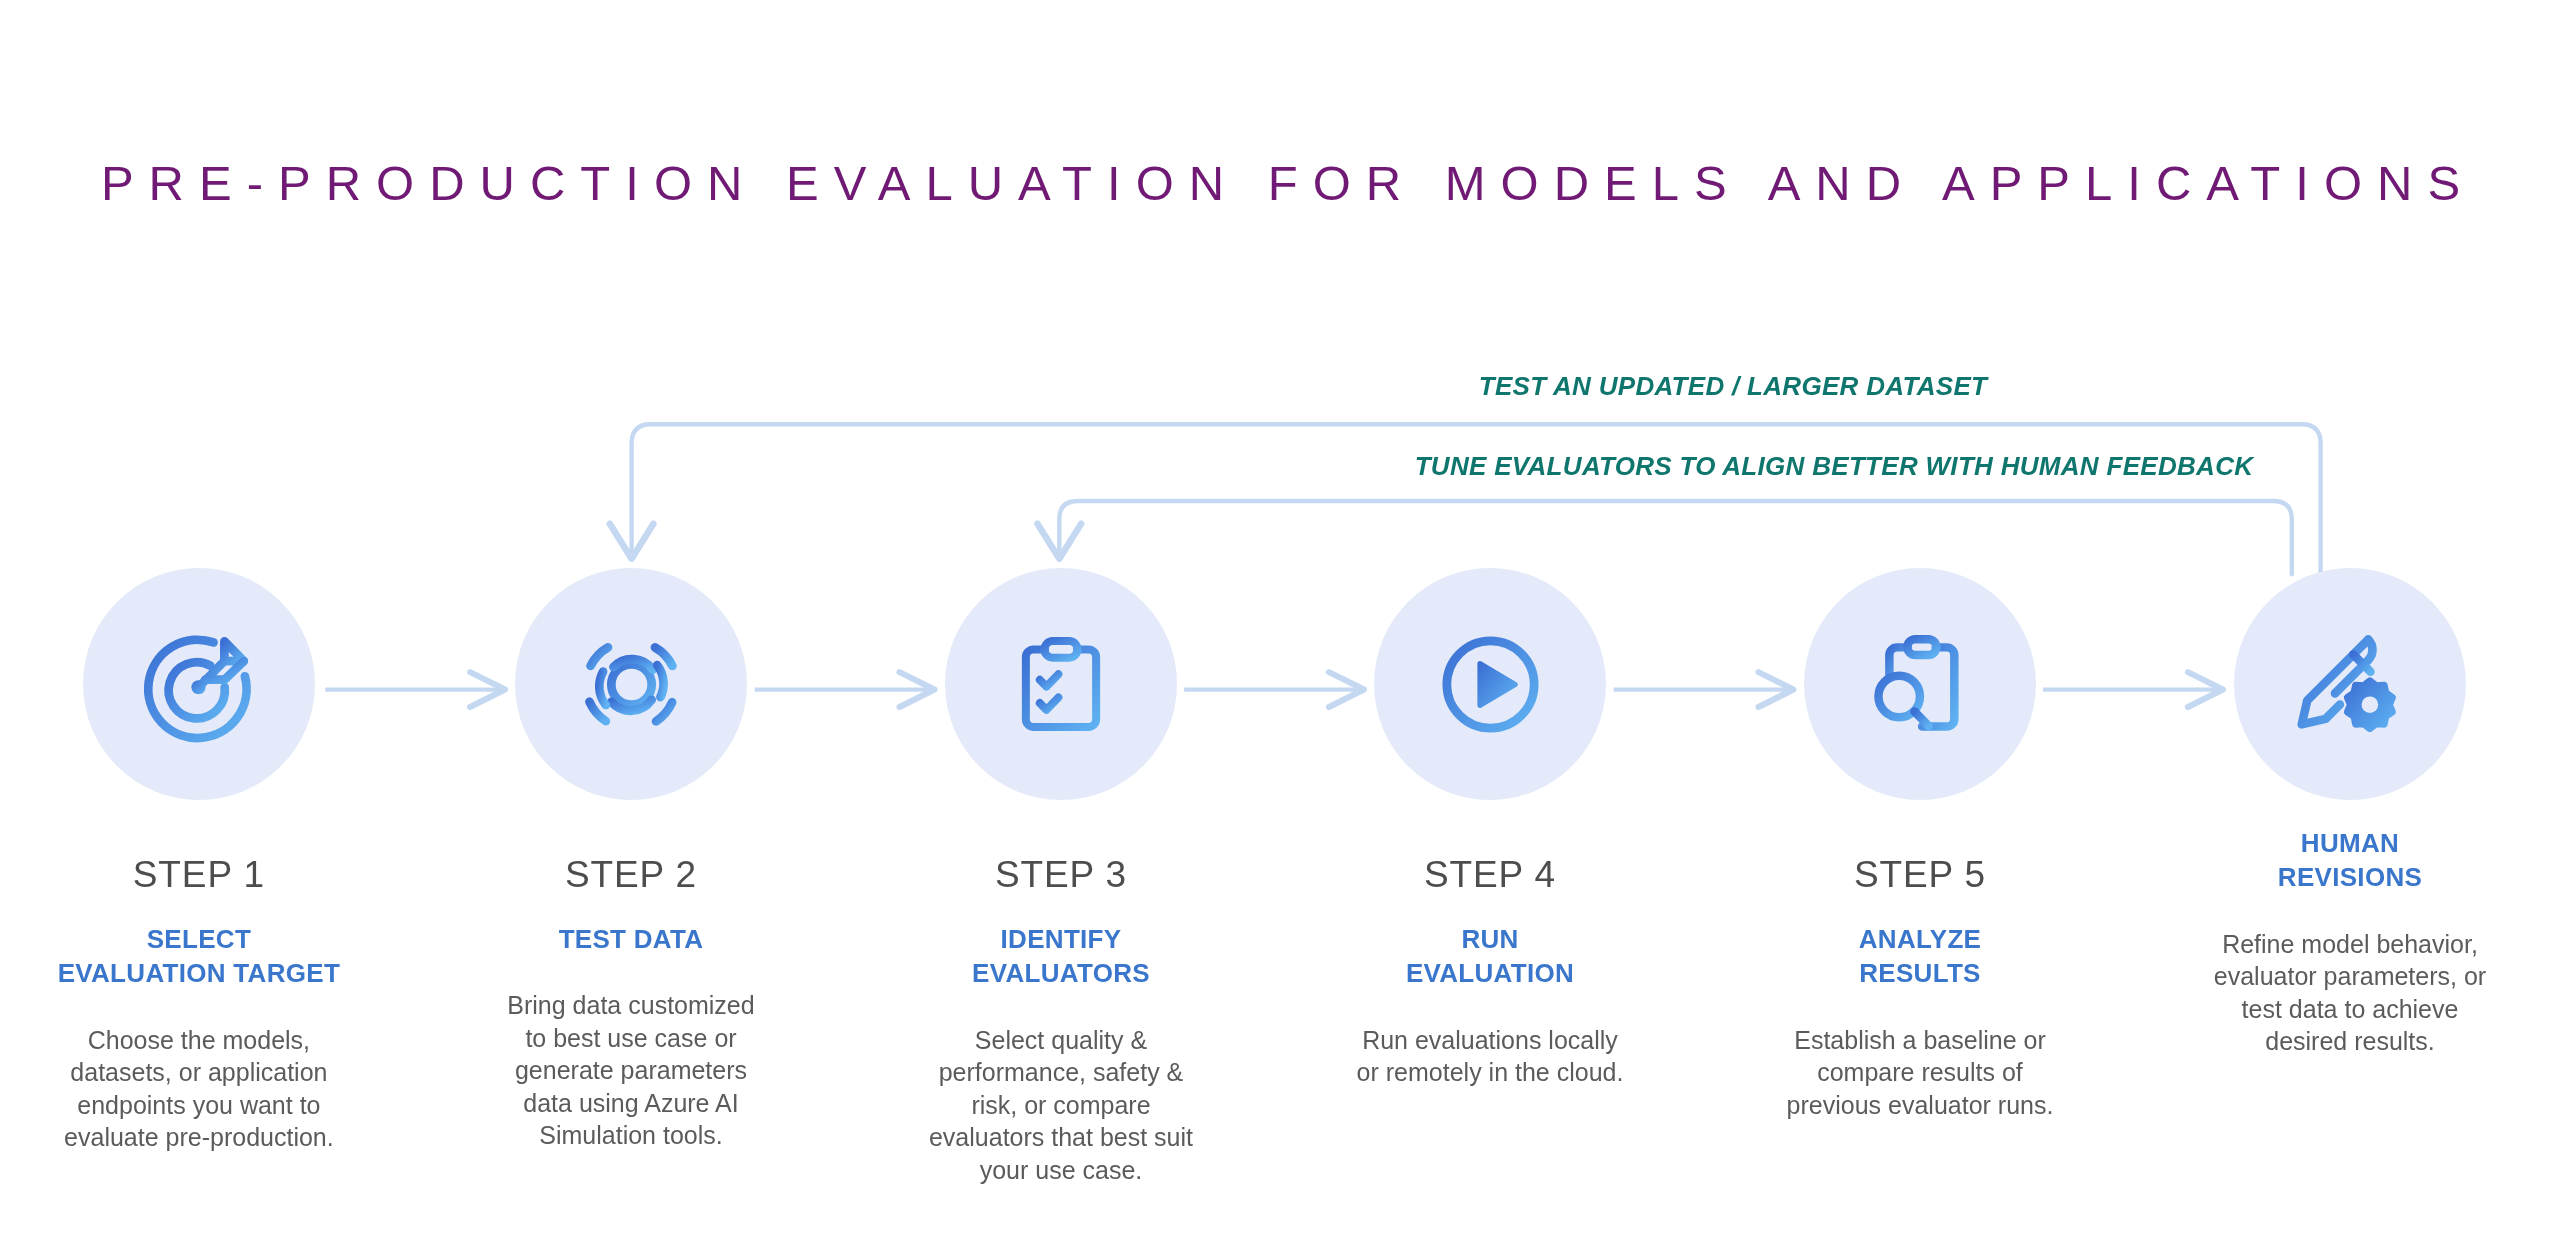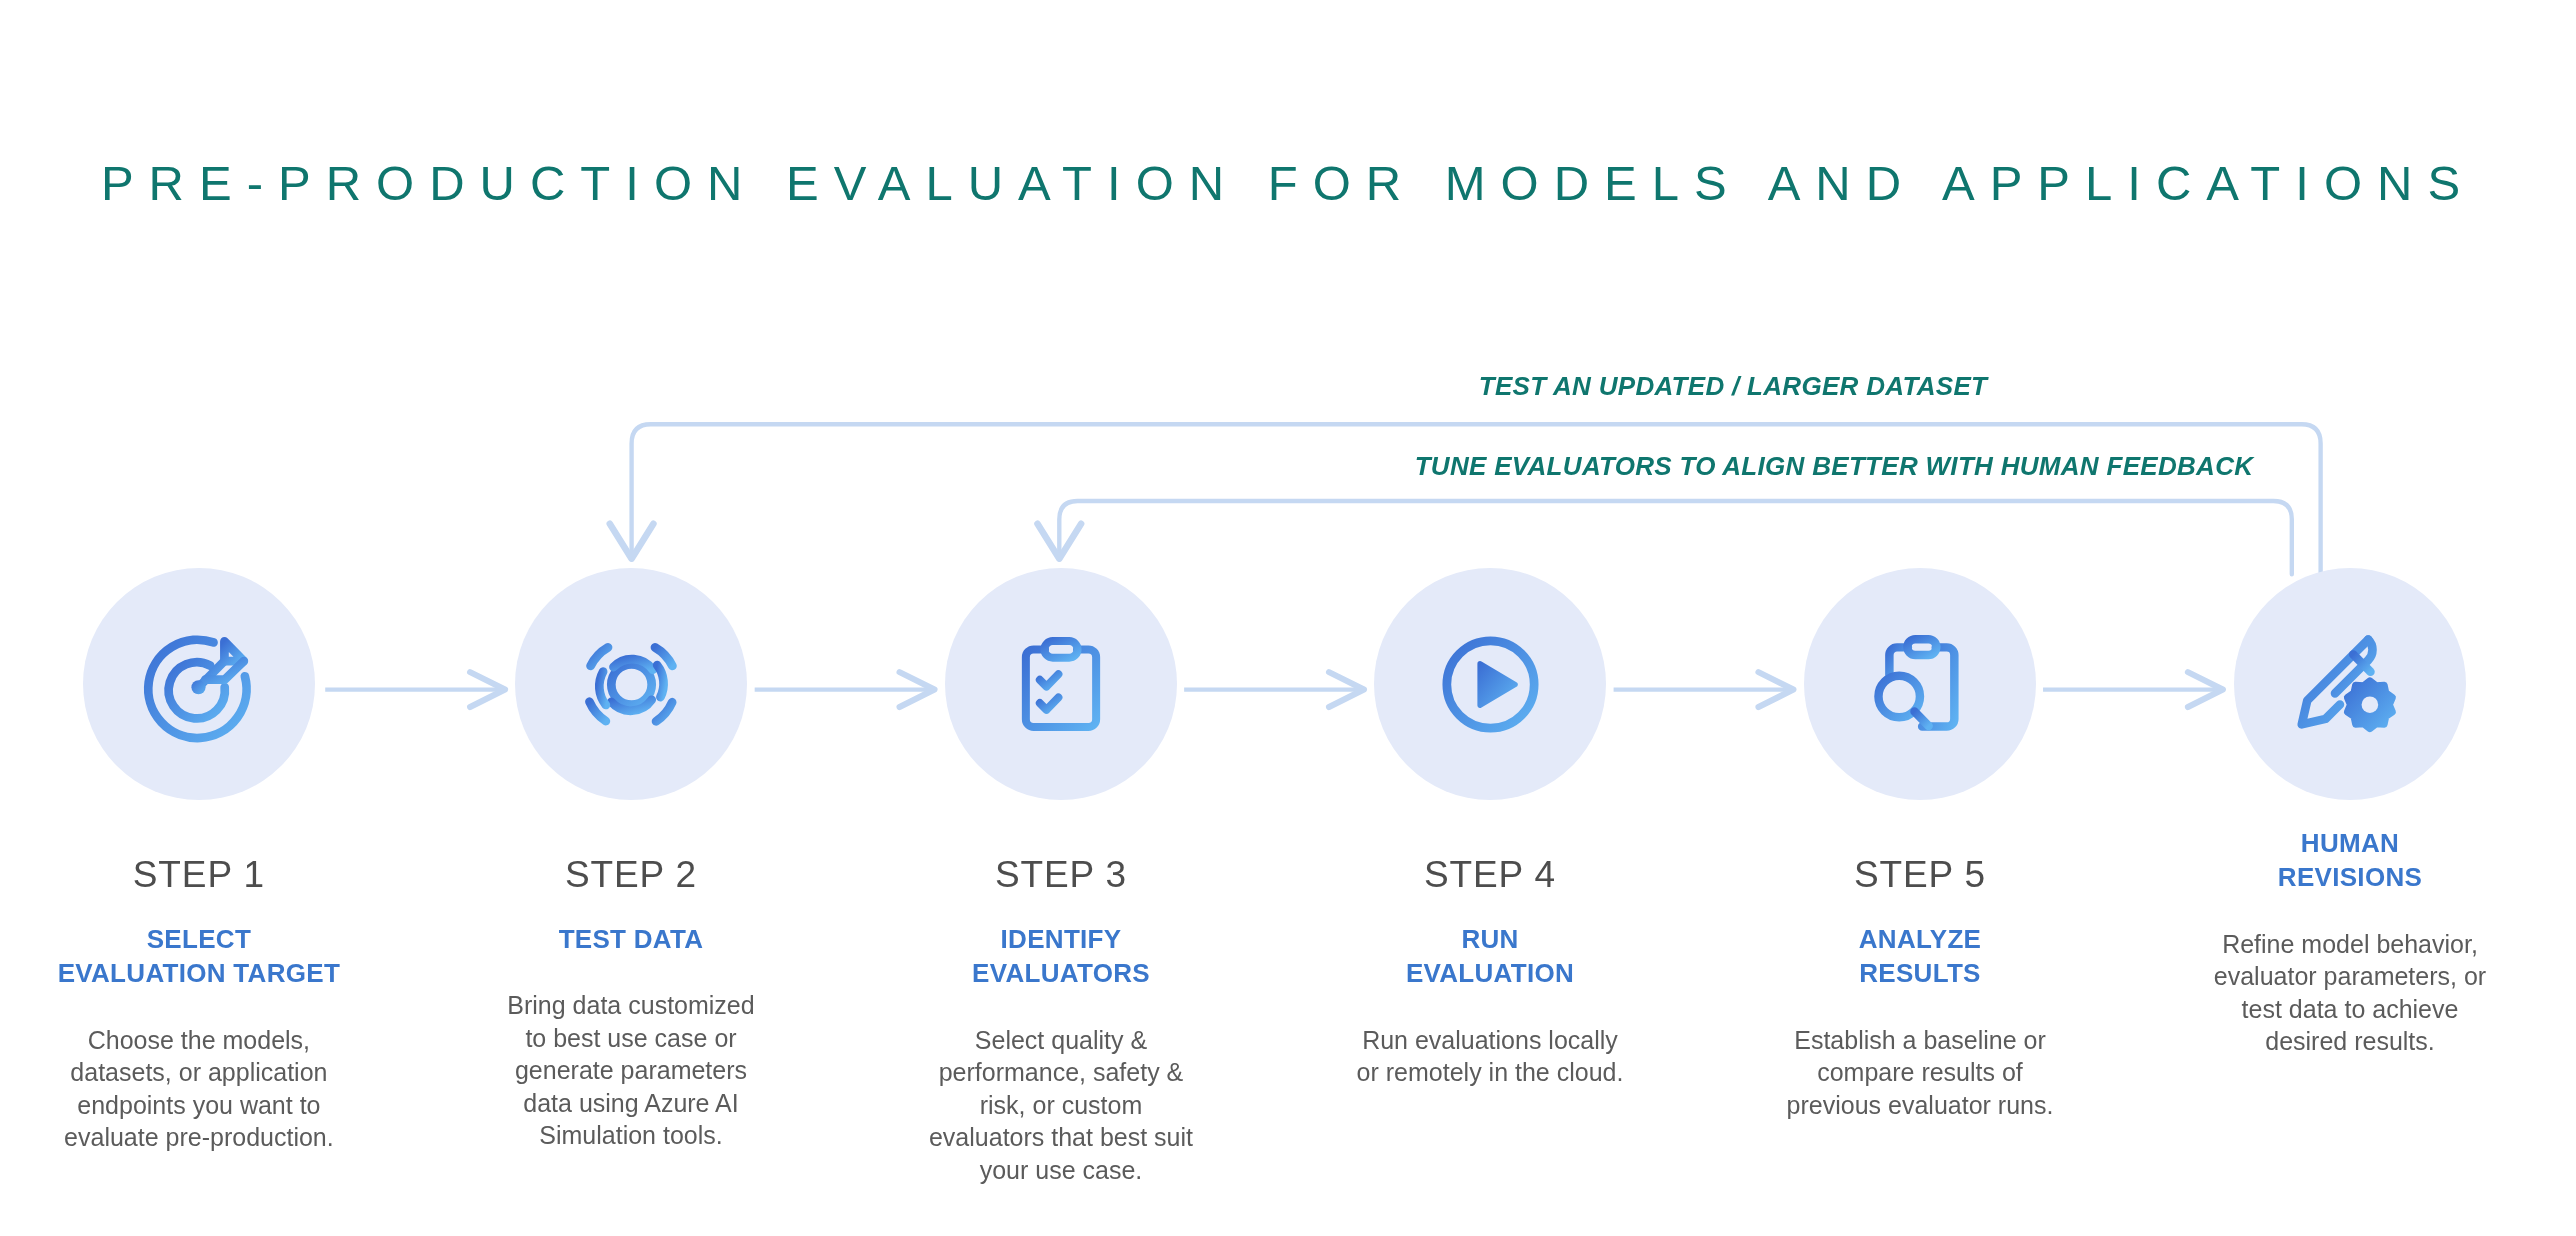--- a/index.html
+++ b/index.html
@@ -23,21 +23,21 @@
   
   #title {
     position: absolute;
     left: 0;
     top: 155px;
     width: 2576px;
     text-align: center;
     font-size: 49px;
     font-weight: 400;
     letter-spacing: 15px;
-    color: #0f766e;
+    color: #701a75;
     white-space: nowrap;
   }
 
   
   #wires {
     position: absolute;
     left: 0;
     top: 0;
     width: 2576px;
     height: 1236px;
@@ -219,21 +219,21 @@
       </span>
     </div>
     <div class="step-num">STEP 3</div>
     <div class="step-title">
       <span>IDENTIFY</span>
       <span>EVALUATORS</span>
     </div>
     <div class="step-desc">
       <span>Select quality &amp;</span>
       <span>performance, safety &amp;</span>
-      <span>risk, or custom</span>
+      <span>risk, or compare</span>
       <span>evaluators that best suit</span>
       <span>your use case.</span>
     </div>
   </div>
 
   <div class="step" style="left:1285px;">
     <div class="circle">
       <span>
         <svg width="131" height="131" viewBox="0 0 48 48" fill="none">
           <circle cx="24" cy="24" r="16" stroke="url(#ig)" stroke-width="3.2"></circle>

